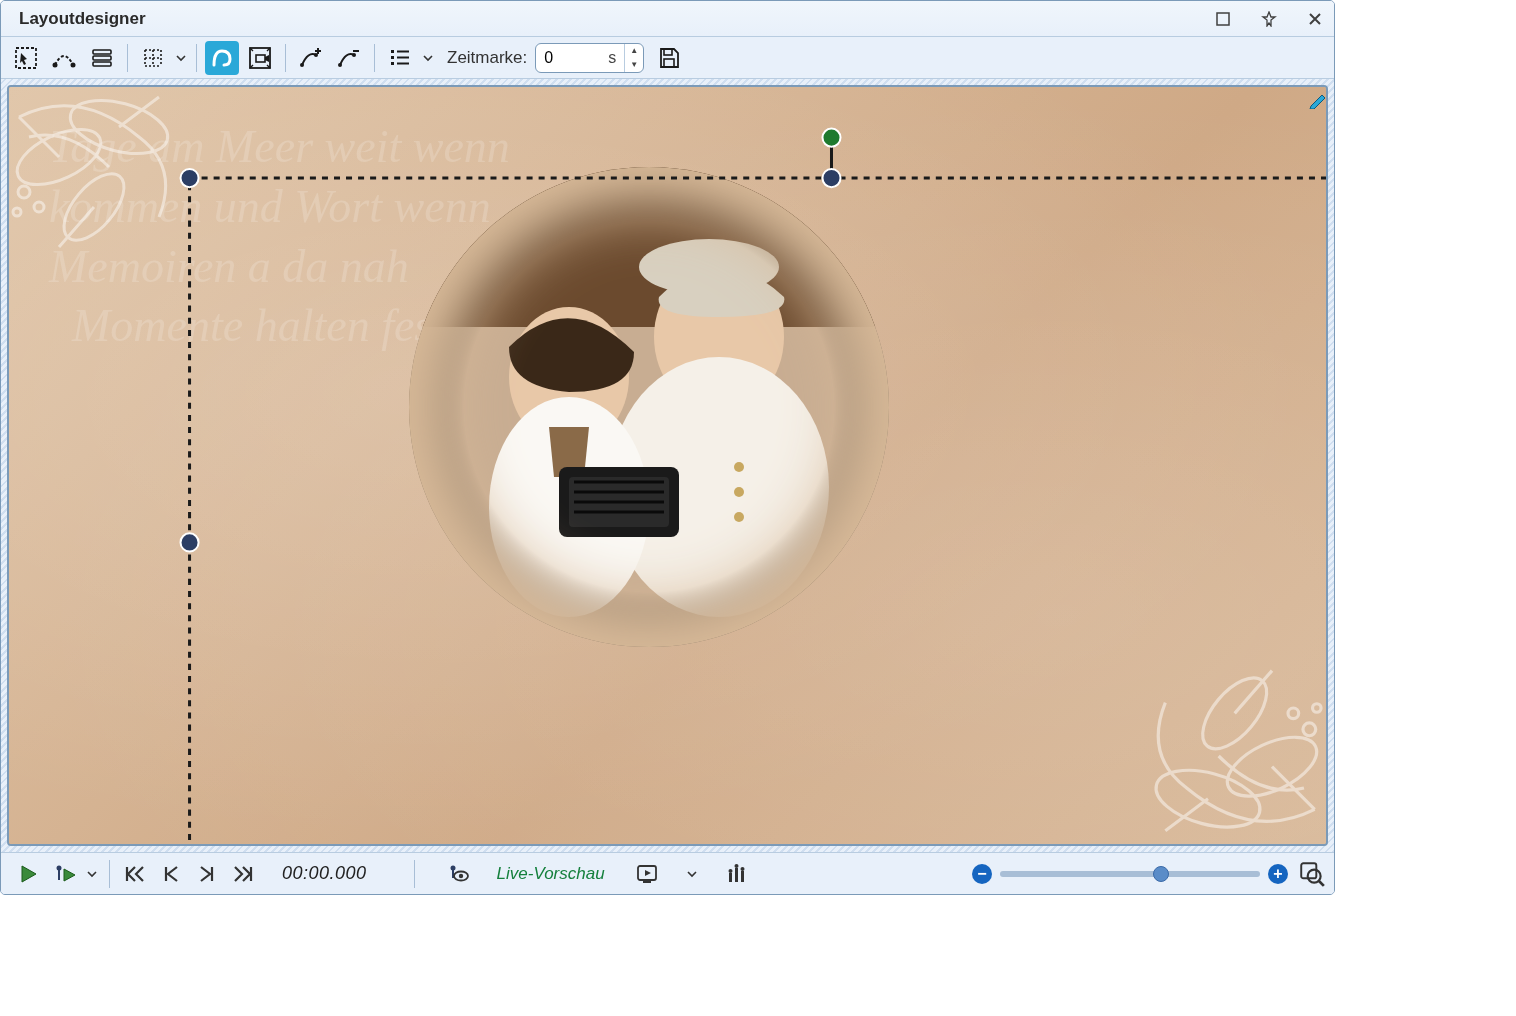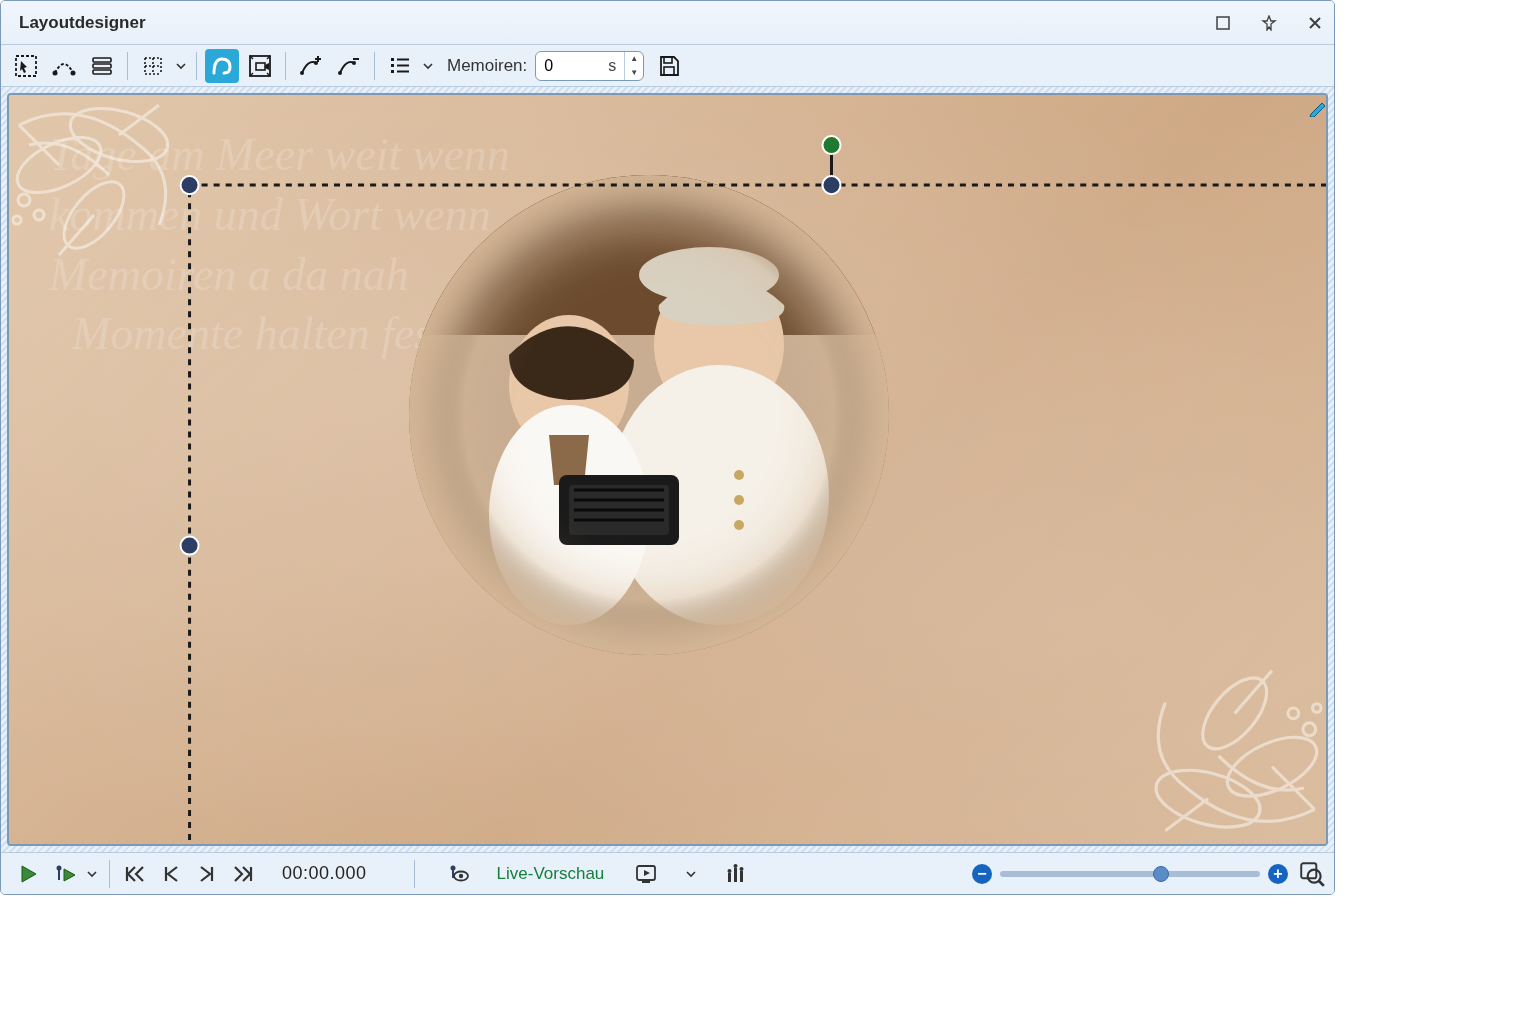--- a/index.html
+++ b/index.html
@@ -30,21 +30,21 @@
     height: 895px;
     border: 1px solid var(--border);
     border-radius: 5px;
     background: var(--bg);
     display: flex;
     flex-direction: column;
     overflow: hidden;
   }
   
   .titlebar {
-    height: 44px;
+    height: 36px;
     background: linear-gradient(#f0f6fc, #e8f0fa);
     display: flex;
     align-items: center;
     padding: 0 10px 0 18px;
     border-bottom: 1px solid var(--border-light);
   }
   .titlebar .title {
     font-size: 17px;
     font-weight: 600;
     flex: 1;
@@ -227,21 +227,21 @@
     background: var(--bg);
     border-top: 1px solid var(--border-light);
     display: flex;
     align-items: center;
     padding: 0 8px;
   }
   .bottombar .left, .bottombar .mid, .bottombar .right {
     display: flex; align-items: center;
   }
   .bottombar .left { gap: 2px; }
-  .bottombar .mid { flex: 1; gap: 19px; }
+  .bottombar .mid { flex: 1; gap: 19px; font-style: italic; }
   .play-triangle {
     fill: var(--play-green);
     stroke: #1a5a1a;
     stroke-width: 1;
   }
   .timecode {
     font-size: 18px;
     padding: 0 22px;
     color: #222;
     letter-spacing: 0.5px;
@@ -379,21 +379,21 @@
           <rect x="4" y="11" width="3" height="3" fill="currentColor"></rect>
           <rect x="4" y="17" width="3" height="3" fill="currentColor"></rect>
           <path d="M10 6.5 H22 M10 12.5 H22 M10 18.5 H22" stroke="currentColor" stroke-width="2"></path>
         </svg>
     </div>
     <div class="chev-down">
       <svg viewBox="0 0 12 12">
           <path d="M2 4 L6 8 L10 4" fill="none" stroke="currentColor" stroke-width="1.6"></path>
         </svg>
     </div>
-    <div class="lbl">Memoiren:</div>
+    <div class="lbl">Zeitmarke:</div>
     <div class="timeinput">
       <input type="text" value="0" style="">
       <span class="unit">s</span>
       <div class="spinner">
         <div>▲</div>
         <div>▼</div>
       </div>
     </div>
     <div class="tbtn" style="margin-left:8px">
       <svg viewBox="0 0 26 26">

